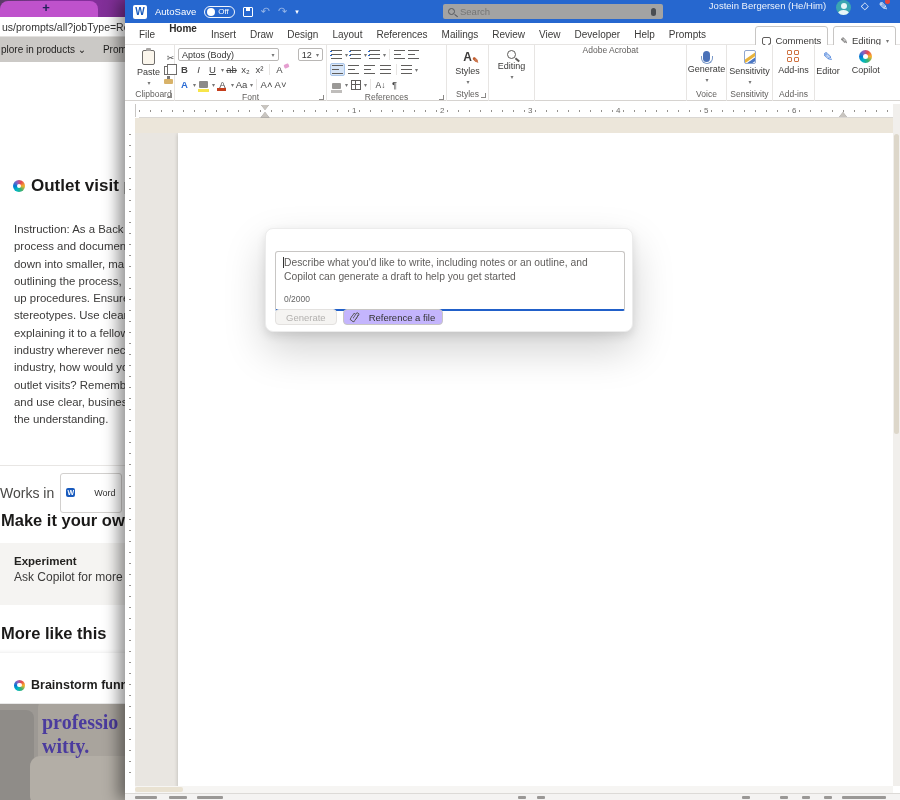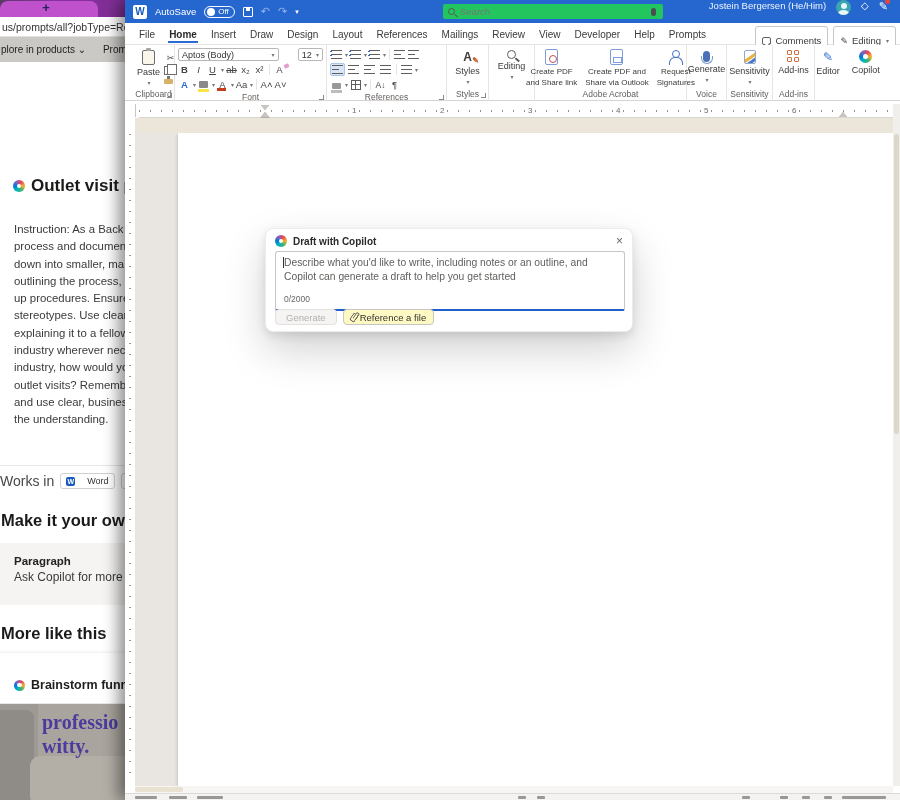--- a/index.html
+++ b/index.html
@@ -20,21 +20,21 @@
   .bcap{position:absolute;left:1px;bottom:3px;color:#3e3d3b;font-size:12.5px;font-weight:600;white-space:nowrap}
   .bcontent{position:absolute;left:0;top:147px;width:134px;height:557px;background:#fff;overflow:hidden}
   .bhead{position:absolute;left:13px;top:29px;display:flex;align-items:center;gap:6px;white-space:nowrap}
   .bhead .tt{font-size:17px;font-weight:600;color:#1b1a19}
   .cpring{display:inline-block;border-radius:50%;background:conic-gradient(from 30deg,#e8484f,#f6b12b,#3bb273,#00b7c3,#0078d4,#8661c5,#e8484f);position:relative;flex:none}
   .cpring::after{content:"";position:absolute;left:30%;top:30%;width:40%;height:40%;background:#fff;border-radius:50%}
   .bpara{position:absolute;left:14px;top:74px;width:130px;color:#3b3a39;font-size:11.4px;line-height:17.3px;white-space:nowrap}
   .bdivider{position:absolute;left:0;top:318px;width:134px;height:1px;background:#e8e6e4}
   .bworks{position:absolute;left:0;top:326px;display:flex;align-items:center;gap:6px;white-space:nowrap}
   .bworks .wl{font-size:14px;color:#494846}
-  .badge{display:flex;align-items:flex-end;gap:12px;border:1px solid #d2d0ce;border-radius:3px;padding:2px 5px;font-size:9px;color:#323130;background:#fff}
+  .badge{display:flex;align-items:flex-start;gap:19px;border:1px solid #d2d0ce;border-radius:3px;padding:14px 5px;font-size:9px;color:#323130;background:#fff}
   .appic{width:9px;height:9px;border-radius:2px;color:#fff;font-size:7px;line-height:9px;text-align:center;font-weight:bold;flex:none}
   .bsect{position:absolute;left:1px;font-size:16.5px;font-weight:600;color:#1b1a19;white-space:nowrap}
   .bexp{position:absolute;left:-10px;top:396px;width:146px;height:62px;background:#f5f4f2;border-radius:8px;padding:12px 0 0 24px;white-space:nowrap}
   .bexp .et{font-size:11.5px;font-weight:700;color:#242321}
   .bexp .es{font-size:12px;color:#3b3a39;margin-top:3px}
   .bmore{position:absolute;left:-12px;top:506px;width:144px;height:50px;background:#fff;border-radius:8px;box-shadow:0 1px 5px rgba(0,0,0,.16);padding:14px 0 0 26px;display:flex;align-items:center;gap:6px;white-space:nowrap}
   .bmore .mt{font-size:12.5px;font-weight:600;color:#201f1e}
   .bbanner{position:absolute;left:0;top:704px;width:134px;height:96px;background:#9d9994;overflow:hidden}
   .bb1{position:absolute;left:-18px;top:6px;width:52px;height:110px;background:#8f8c88;border-radius:8px}
   .bb2{position:absolute;left:38px;top:-6px;width:110px;height:108px;background:#a9a49d;border-radius:10px}
@@ -51,38 +51,38 @@
   .tsm{font-size:9.5px;color:#fff;white-space:nowrap}
   .toggle{display:flex;align-items:center;gap:3px;border:1px solid rgba(255,255,255,.95);border-radius:7px;height:12px;padding:0 5px 0 2px}
   .knob{width:8px;height:8px;border-radius:50%;background:#fff}
   .tgl-lab{font-size:8px;color:#fff}
   .floppy{width:10px;height:10px;border:1.2px solid #fff;border-radius:1px;position:relative}
   .floppy::after{content:"";position:absolute;left:2px;top:0;width:4px;height:3px;background:#fff}
   .tglyph{font-size:11px;color:#fff}
   .dim{opacity:.5}
   .tdoc{position:absolute;left:170px;top:0;height:23px;display:flex;align-items:center;gap:5px;font-size:9.5px;white-space:nowrap}
   .shield{width:9px;height:10px;background:#cfe0f7;clip-path:polygon(50% 0,100% 18%,100% 62%,50% 100%,0 62%,0 18%)}
-  .tsearch{position:absolute;left:318px;top:4px;width:220px;height:15px;background:#22c55e;border-radius:2px;display:flex;align-items:center;padding:0 5px;gap:5px}
+  .tsearch{position:absolute;left:318px;top:4px;width:220px;height:15px;background:#a3a3a3;border-radius:2px;display:flex;align-items:center;padding:0 5px;gap:5px}
   .mag{width:7px;height:7px;border:1.4px solid #55575c;border-radius:50%;position:relative;flex:none}
   .mag::after{content:"";position:absolute;left:5px;top:6px;width:4px;height:1.4px;background:#55575c;transform:rotate(40deg)}
   .tsearch input{flex:1;border:none;background:transparent;outline:none;font-size:9.5px;color:#444;font-family:"Liberation Sans",sans-serif}
   .micsm{width:5px;height:8px;border-radius:3px;background:#4a4d52;position:relative;flex:none;margin-right:2px}
   .tright{position:absolute;right:12px;top:0;height:23px;display:flex;gap:10px}
   .uname{font-size:9.5px;color:rgba(255,255,255,.92);white-space:nowrap}
   .avatar{width:15px;height:15px;border-radius:50%;background:#3ba6b2;position:relative;overflow:hidden}
   .avatar::before{content:"";position:absolute;left:4.5px;top:3px;width:6px;height:6px;border-radius:50%;background:#e8f6f8}
   .avatar::after{content:"";position:absolute;left:2px;top:10px;width:11px;height:7px;border-radius:50%;background:#e8f6f8}
   .pennote{position:relative;font-size:11px;color:#fff}
   .pennote::after{content:"";position:absolute;right:-2px;top:-1px;width:5px;height:5px;border-radius:50%;background:#e8453c}
 
   
   .trow{position:absolute;left:0;top:23px;width:775px;height:22px;background:#fff;border-bottom:1px solid #e7e5e3}
   .tabs{position:absolute;left:13px;top:0;height:22px;display:flex;gap:12px;align-items:center}
   .tab{font-size:10px;color:#3b3a39;white-space:nowrap;padding:4px 1px 3px}
-  .tab.active{color:#2b2a29;font-weight:600;border-bottom:2.5px solid #2b6cd4;padding-bottom:1px}
+  .tab.active{color:#2b2a29;font-weight:600;border-bottom:2.5px solid #2b6cd4;padding-bottom:13px}
   .trbtns{position:absolute;right:4px;top:3px;display:flex;gap:5px}
   .chipbtn{display:flex;align-items:center;gap:4px;border:1px solid #c8c6c4;border-radius:3px;background:#fff;height:29px;padding:0 6px;font-size:9.5px;color:#3b3a39;white-space:nowrap}
   .bubble{width:9px;height:8px;border:1px solid #605e5c;border-radius:2px;position:relative}
   .bubble::after{content:"";position:absolute;left:2px;bottom:-3px;width:3px;height:3px;background:#fff;border-right:1px solid #605e5c;border-bottom:1px solid #605e5c;transform:skewX(-30deg)}
   .pencb{font-size:9px;color:#3b3a39}
 
   
   .ribbon{position:absolute;left:0;top:45px;width:775px;height:56px;background:#fff;border-bottom:1px solid #d6d3d0;display:flex;padding-left:8px}
   .grp{height:56px;border-right:1px solid #e7e5e3;display:flex;flex-direction:column;flex:none;position:relative}
   .gbody{flex:1;padding-top:2px}
@@ -177,21 +177,21 @@
   .dhead{position:absolute;left:9px;top:5px;right:9px;height:14px;display:flex;align-items:center;gap:6px}
   .dtitle{font-size:10px;font-weight:600;color:#2b2a29;flex:1;white-space:nowrap}
   .dclose{font-size:12px;color:#666;line-height:12px}
   .dbox{position:absolute;left:9px;top:22px;width:350px;height:60px;border:1px solid #c8c6c4;border-bottom:2px solid #2160c9;border-radius:3px 3px 2px 2px;background:#fff}
   .dcaret{position:absolute;left:7px;top:5px;width:1px;height:11px;background:#333}
   .dbox textarea{position:absolute;left:8px;top:4px;width:334px;height:34px;border:none;outline:none;resize:none;font-family:"Liberation Sans",sans-serif;font-size:10.3px;line-height:14px;color:#333;background:transparent}
   .dbox textarea::placeholder{color:#605e5c;opacity:1}
   .dcount{position:absolute;left:8px;bottom:5px;font-size:8.5px;color:#666}
   .dfoot{position:absolute;left:9px;bottom:6px;display:flex;gap:6px}
   .gen{height:16px;padding:0 10px;border:1px solid #e3e1df;border-radius:4px;background:#f5f4f2;color:#b3b1af;font-size:9.5px;line-height:15px}
-  .ref{height:16px;padding:0 7px;border:1px solid #c8c6c4;border-radius:4px;background:#fef9c3;color:#333;font-size:9.5px;line-height:15px;display:flex;align-items:center;gap:3px}
+  .ref{height:16px;padding:0 7px;border:1px solid #c8c6c4;border-radius:4px;background:#c4b5fd;color:#333;font-size:9.5px;line-height:15px;display:flex;align-items:center;gap:12px}
   .clipic{width:6px;height:9px;border:1.2px solid #555;border-radius:3px 3px 2px 2px;border-top:none;position:relative;transform:rotate(35deg)}
   .clipic::after{content:"";position:absolute;left:1px;top:-2px;width:2px;height:7px;border:1px solid #555;border-bottom:none;border-radius:2px 2px 0 0}
 </style>
 </head>
 <body>
 
 <div class="stage">
 
   <div class="browser">
     <div class="btabs">
@@ -229,21 +229,21 @@
           <span class="appic" style="background:#185abd">W</span>
           <span>Word</span>
         </span>
         <span class="badge">
           <span class="appic" style="background:#7719aa">N</span>
           <span>OneNote</span>
         </span>
       </div>
       <div class="bsect" style="top:364px">Make it your own</div>
       <div class="bexp">
-        <div class="et">Paragraph</div>
+        <div class="et">Experiment</div>
         <div class="es">Ask Copilot for more ex</div>
       </div>
       <div class="bsect" style="top:477px">More like this</div>
       <div class="bmore">
         <span class="cpring" style="width:11px;height:11px"></span>
         <span class="mt">Brainstorm funny nar</span>
       </div>
     </div>
     <div class="bbanner">
       <div class="bb1"></div>
@@ -448,37 +448,20 @@
           <div class="bigbtn">
             <span class="magbig"></span>
             <span>Editing</span>
             <span class="car">▾</span>
           </div>
         </div>
         <div class="glabel"></div>
       </div>
 
       <div class="grp" style="width:152px">
-        <div class="gbody" style="display:flex;justify-content:center;gap:2px">
-          <div class="acbtn">
-            <span class="docic"></span>
-            <span>Create PDF</span>
-            <span>and Share link</span>
-          </div>
-          <div class="acbtn">
-            <span class="docic env"></span>
-            <span>Create PDF and</span>
-            <span>Share via Outlook</span>
-          </div>
-          <div class="acbtn">
-            <span class="person"></span>
-            <span>Request</span>
-            <span>Signatures</span>
-          </div>
-        </div>
         <div class="glabel"><span>Adobe Acrobat</span></div>
       </div>
 
       <div class="grp" style="width:40px">
         <div class="gbody" style="display:flex;justify-content:center">
           <div class="bigbtn">
             <span class="micbig"></span>
             <span>Generate</span>
             <span class="car">▾</span>
           </div>
@@ -547,25 +530,20 @@
     <div class="band"></div>
     <div class="vrul">
         <div class="vticks"></div>
       </div>
 
     <div class="docarea">
       <div class="page"></div>
     </div>
 
     <div class="dlg">
-      <div class="dhead">
-        <span class="cpring" style="width:12px;height:12px"></span>
-        <span class="dtitle">Draft with Copilot</span>
-        <span class="dclose">×</span>
-      </div>
       <div class="dbox">
         <div class="dcaret"></div>
         <textarea placeholder="Describe what you'd like to write, including notes or an outline, and Copilot can generate a draft to help you get started" style=""></textarea>
         <span class="dcount">0/2000</span>
       </div>
       <div class="dfoot">
         <span class="gen">Generate</span>
         <span class="ref">
           <span class="clipic"></span>
           <span>Reference a file</span>

